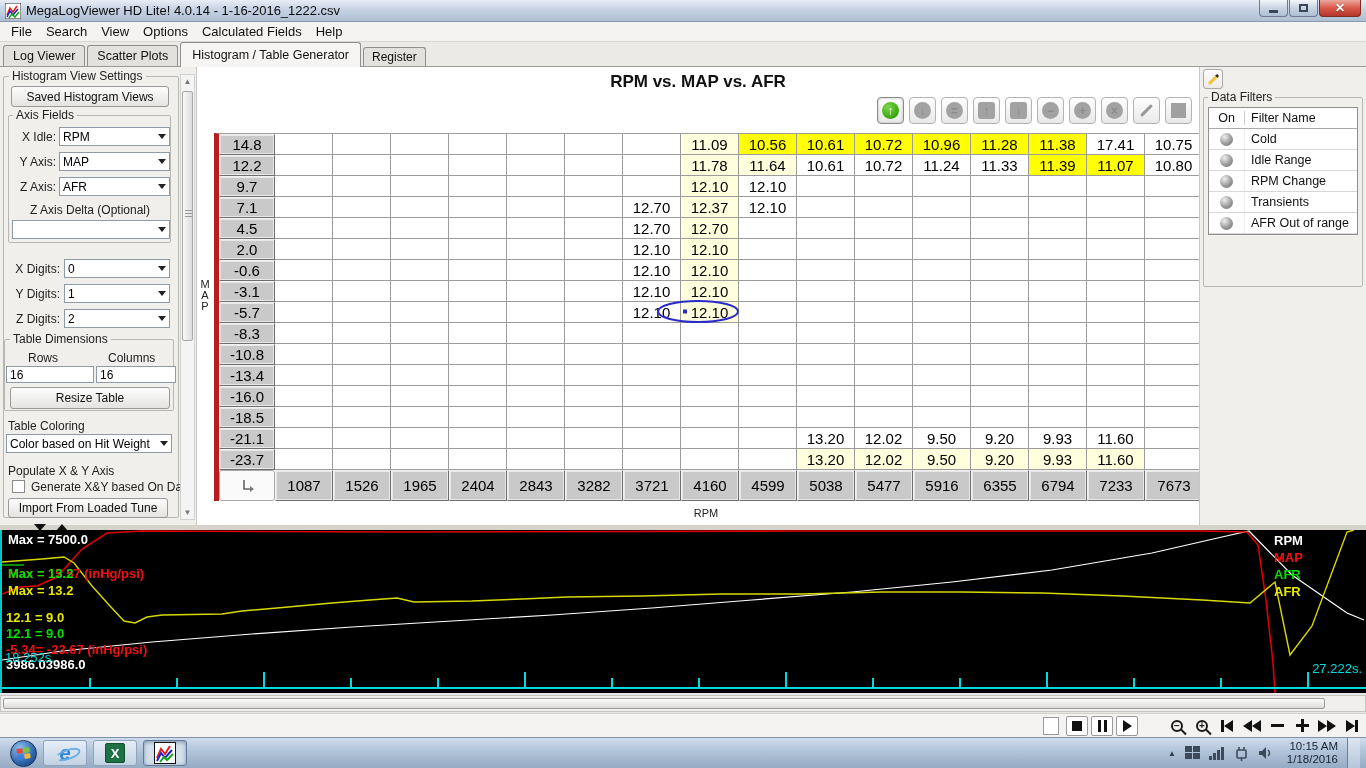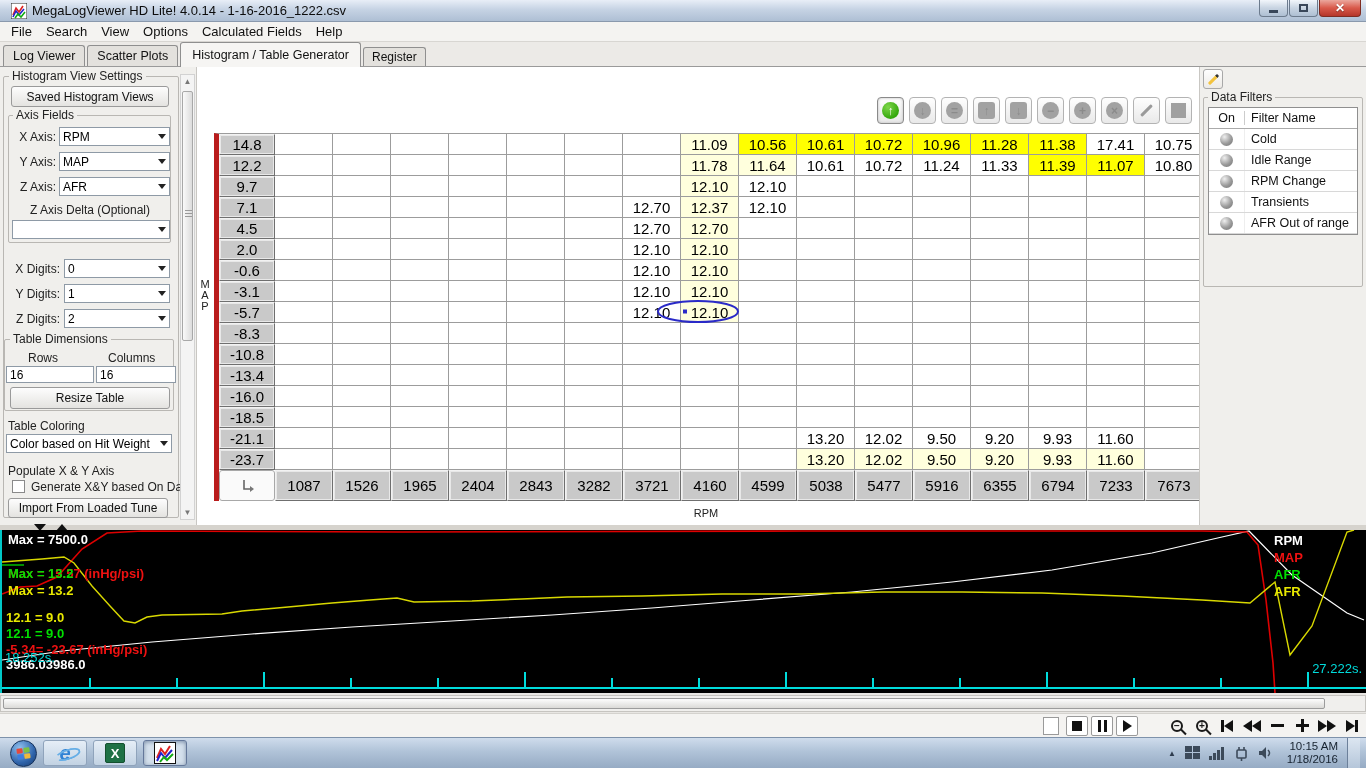--- a/index.html
+++ b/index.html
@@ -2,21 +2,21 @@
 <html><head>
 <meta charset="utf-8">
 <style>
   * { box-sizing: border-box; margin:0; padding:0; }
   html,body { width:1366px; height:768px; overflow:hidden; }
   body { font-family:"Liberation Sans", sans-serif; background:#e8e6e3; position:relative; font-size:13px; }
 
   
   .titlebar { position:absolute; top:0; left:0; right:0; height:22px;
     background:linear-gradient(#e8eef7,#c6d3e4 45%,#aebfd4); border-bottom:1px solid #8a99ad;
-    display:flex; align-items:center; padding-left:11px; }
+    display:flex; align-items:center; padding-left:5px; }
   .titlebar .apptitle { font-size:13px; color:#0c0c0c; margin-left:5px; }
   .winbtns { position:absolute; right:5px; top:0; display:flex; gap:1px; }
   .winbtn { width:29px; height:17px; border:1px solid #6c7b8d; border-top:none; border-radius:0 0 4px 4px;
     background:linear-gradient(#f2f6fb,#c8d4e2 50%,#aebfd3); display:flex; align-items:center; justify-content:center; }
   .winbtn.close { width:42px; background:linear-gradient(#eba79d,#d9594a 50%,#b5362a); border-color:#7e2c22; }
   .glyph-min { width:9px; height:3px; background:#39475a; margin-top:6px; }
   .glyph-max { width:9px; height:8px; border:2px solid #39475a; }
   .glyph-close { color:#fff; font-weight:bold; font-size:12px; text-shadow:0 1px 1px #7e2c22; }
 
   
@@ -200,21 +200,21 @@
   <div class="sidebar">
     <div class="sb-groupborder"></div>
     <div class="sb-title">Histogram View Settings</div>
 
     <div class="sb-btn" style="left:11px; top:19px; width:158px; height:21px;">Saved Histogram Views</div>
 
     <div class="groupbox" style="left:8px; top:48px; width:163px; height:128px;"></div>
     <div class="grouptitle" style="left:13px; top:41px;">Axis Fields</div>
 
     <div class="fieldrow" style="left:12px; top:60px; width:158px;">
-      <span class="flabel" style="width:44px;">X Axis:</span>
+      <span class="flabel" style="width:44px;">X Idle:</span>
       <div class="dd" style="margin-left:3px; width:111px;">
         <span>RPM</span>
         <span class="ddarrow"></span>
       </div>
     </div>
     <div class="fieldrow" style="left:12px; top:85px; width:158px;">
       <span class="flabel" style="width:44px;">Y Axis:</span>
       <div class="dd" style="margin-left:3px; width:111px;">
         <span>MAP</span>
         <span class="ddarrow"></span>
@@ -278,20 +278,21 @@
     <div class="sb-scroll">
       <div class="arr" style="top:2px;">▲</div>
       <div class="sb-thumb">
           <div class="sb-grip"></div>
         </div>
       <div class="arr" style="bottom:2px;">▼</div>
     </div>
   </div>
 
   <div class="center">
+    <div class="htitle">RPM vs. MAP vs. AFR</div>
     <div class="toolbar">
         <div class="tbtn sel">
           <span class="tb-circle green">↑</span>
         </div>
         <div class="tbtn">
           <span class="tb-circle">↓</span>
         </div>
         <div class="tbtn">
           <span class="tb-circle">=</span>
         </div>

